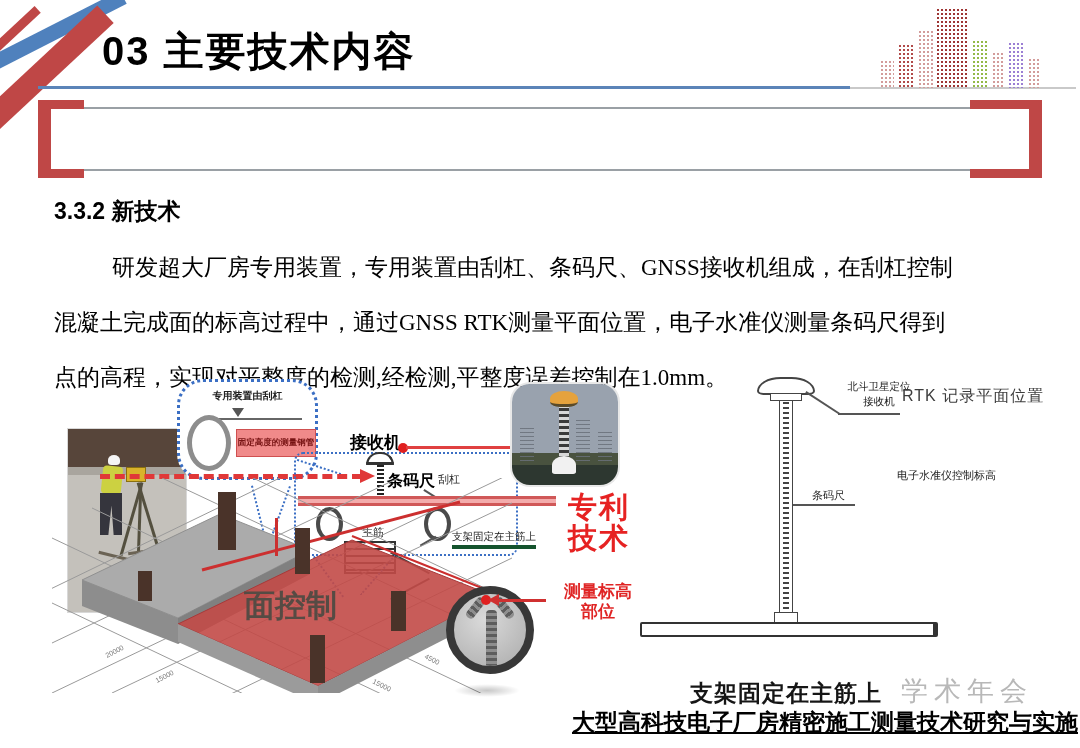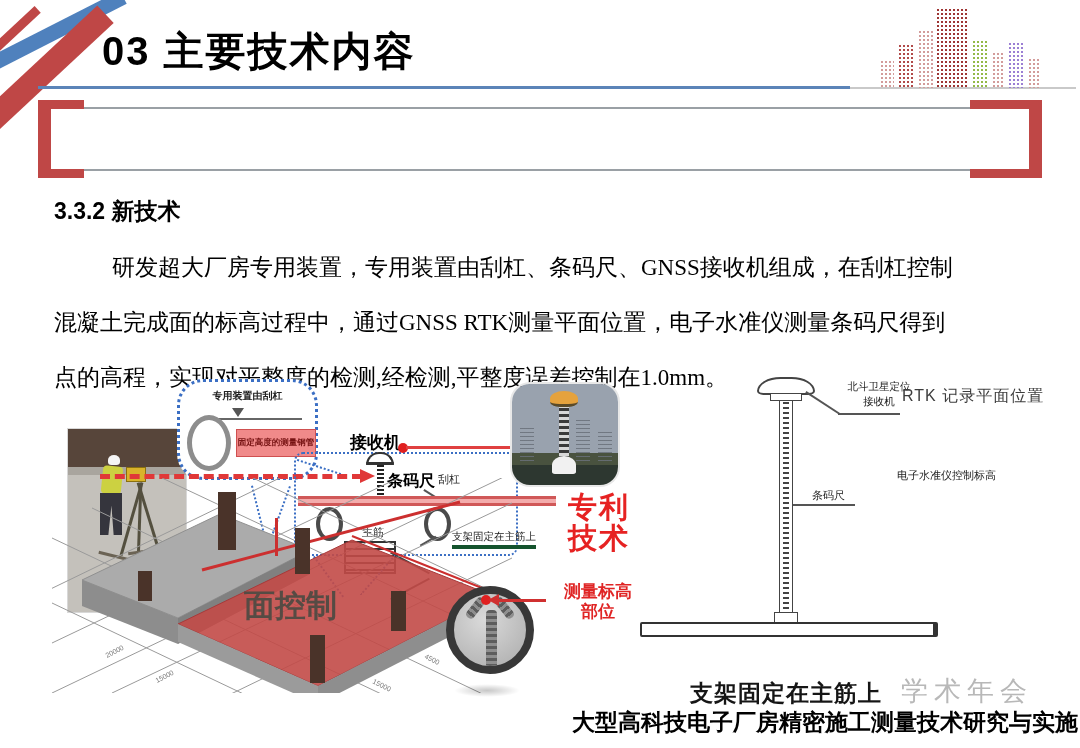--- a/index.html
+++ b/index.html
@@ -139,21 +139,21 @@
   .ld-dome-horiz{left:838px;top:413px;width:62px;}
   .lbl-beidou{left:843px;top:379px;width:72px;text-align:center;font-size:10.5px;color:#222;line-height:1.4;}
   .lbl-rtk{left:902px;top:386px;font-size:16px;color:#3c3c3c;letter-spacing:1px;}
   .lbl-barcode-t{left:812px;top:488px;font-size:11px;color:#222;}
   .ld-barcode-t{left:793px;top:504px;width:62px;}
   .lbl-level{left:897px;top:468px;font-size:11px;color:#222;}
 
   
   .caption{left:690px;top:678px;font-size:23px;font-weight:bold;color:#151515;letter-spacing:1px;}
   .watermark{left:901px;top:673px;font-size:27px;color:#b8b8b8;letter-spacing:6px;}
-  .bottom-title{left:572px;top:707px;font-size:23px;font-weight:bold;color:#000;}
+  .bottom-title{left:572px;top:707px;font-size:23px;font-weight:bold;color:#000;text-decoration:underline;}
 </style>
 </head>
 <body>
 
 <div class="slide">
 
   <div class="abs stripes">
     <div class="stripe stripe-blue"></div>
     <div class="stripe stripe-red"></div>
     <div class="stripe stripe-red-small"></div>

